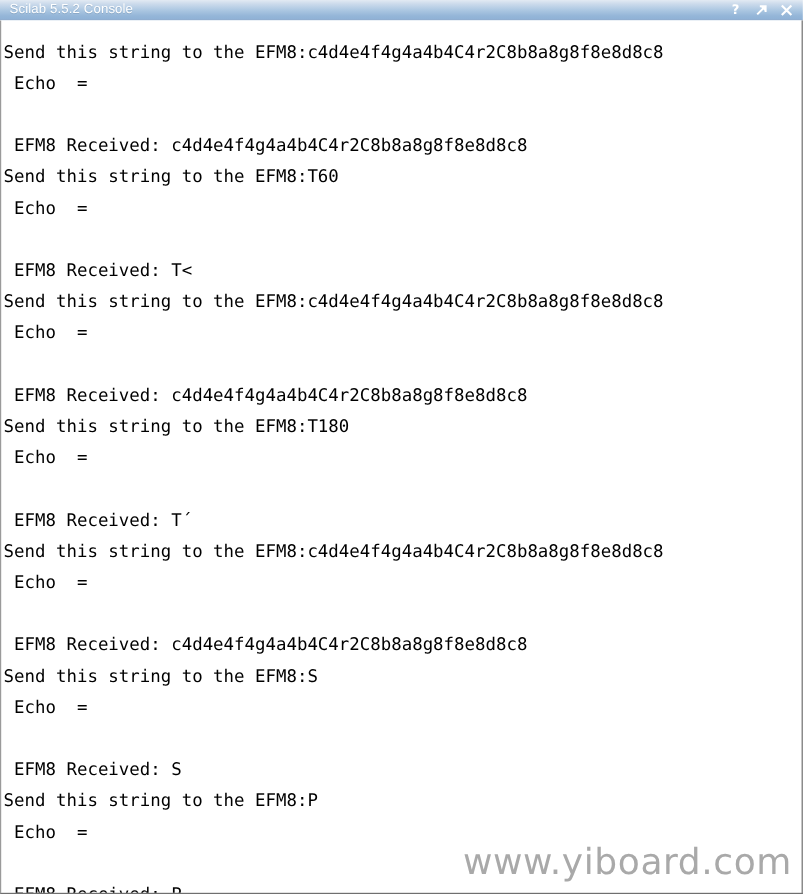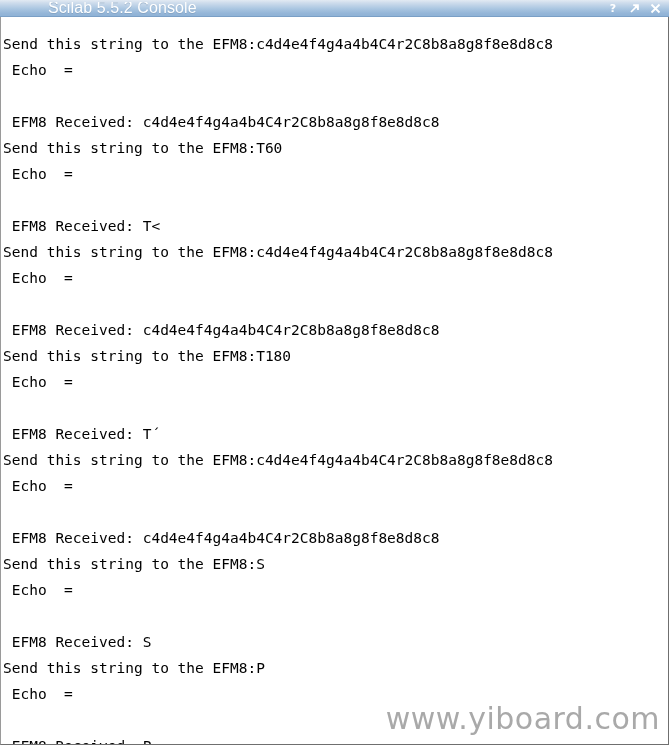--- a/index.html
+++ b/index.html
@@ -38,28 +38,27 @@
                 #cedcec 18%,
                 #aac6e1 55%,
                 #95b6d8 82%,
                 #8fb2d6 100%);
     border-bottom: 1px solid #7a9fc6;
     user-select: none;
   }
   .titlebar-title {
     flex: 1 1 auto;
     color: #ffffff;
-    font-size: 16px;
+    font-size: 11px;
     line-height: 12px;
     font-family: "Liberation Sans", sans-serif;
     letter-spacing: 0.1px;
     white-space: nowrap;
     overflow: hidden;
     text-shadow: 0 1px 0 rgba(120,150,180,0.5);
-    margin-left: 40px;
   }
   .titlebar-buttons {
     flex: 0 0 auto;
     display: flex;
     align-items: center;
     gap: 9px;
     padding-right: 4px;
   }
   .tb-btn {
     width: 12px;

